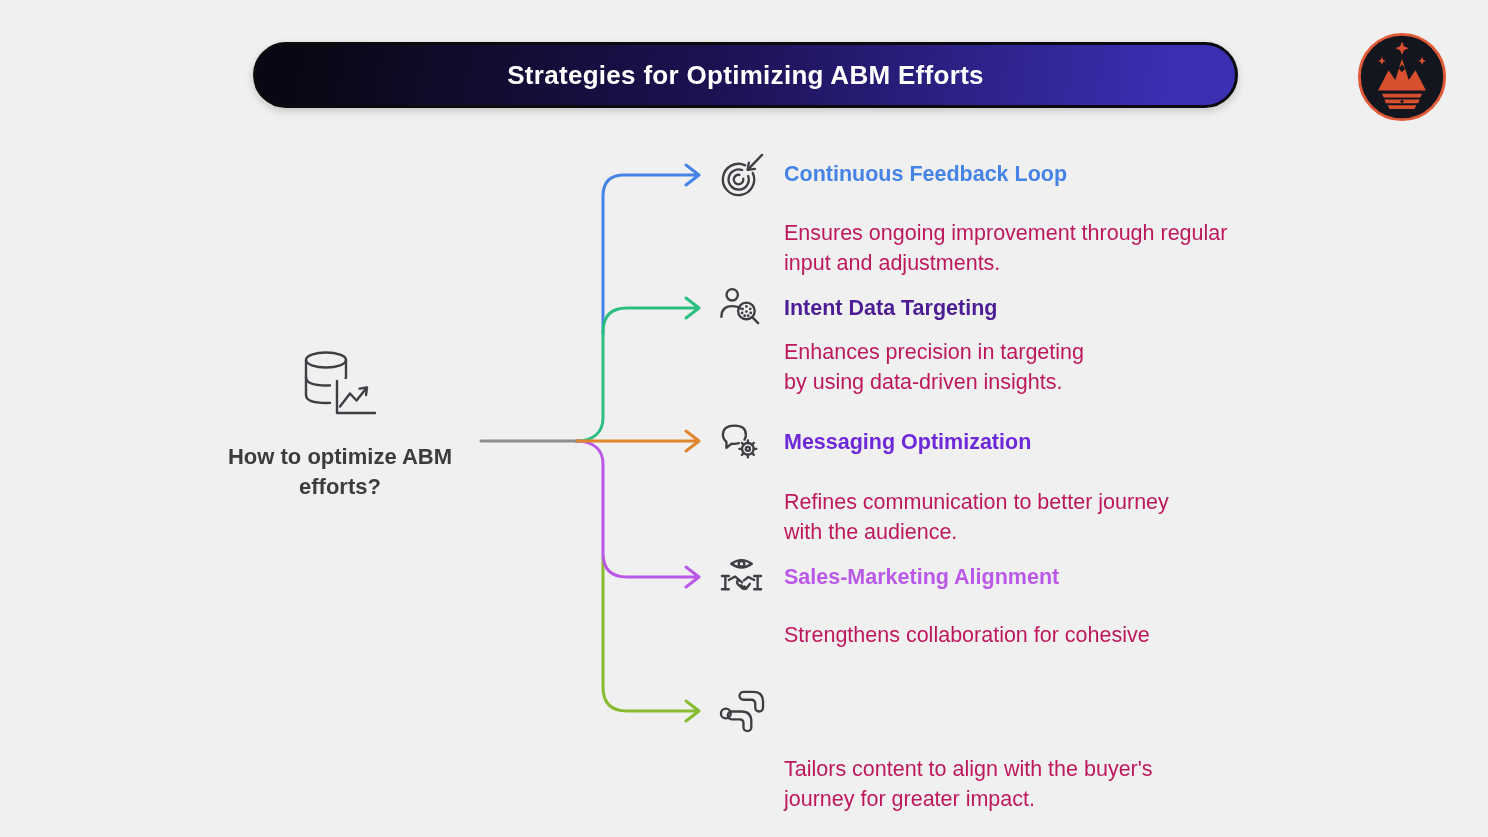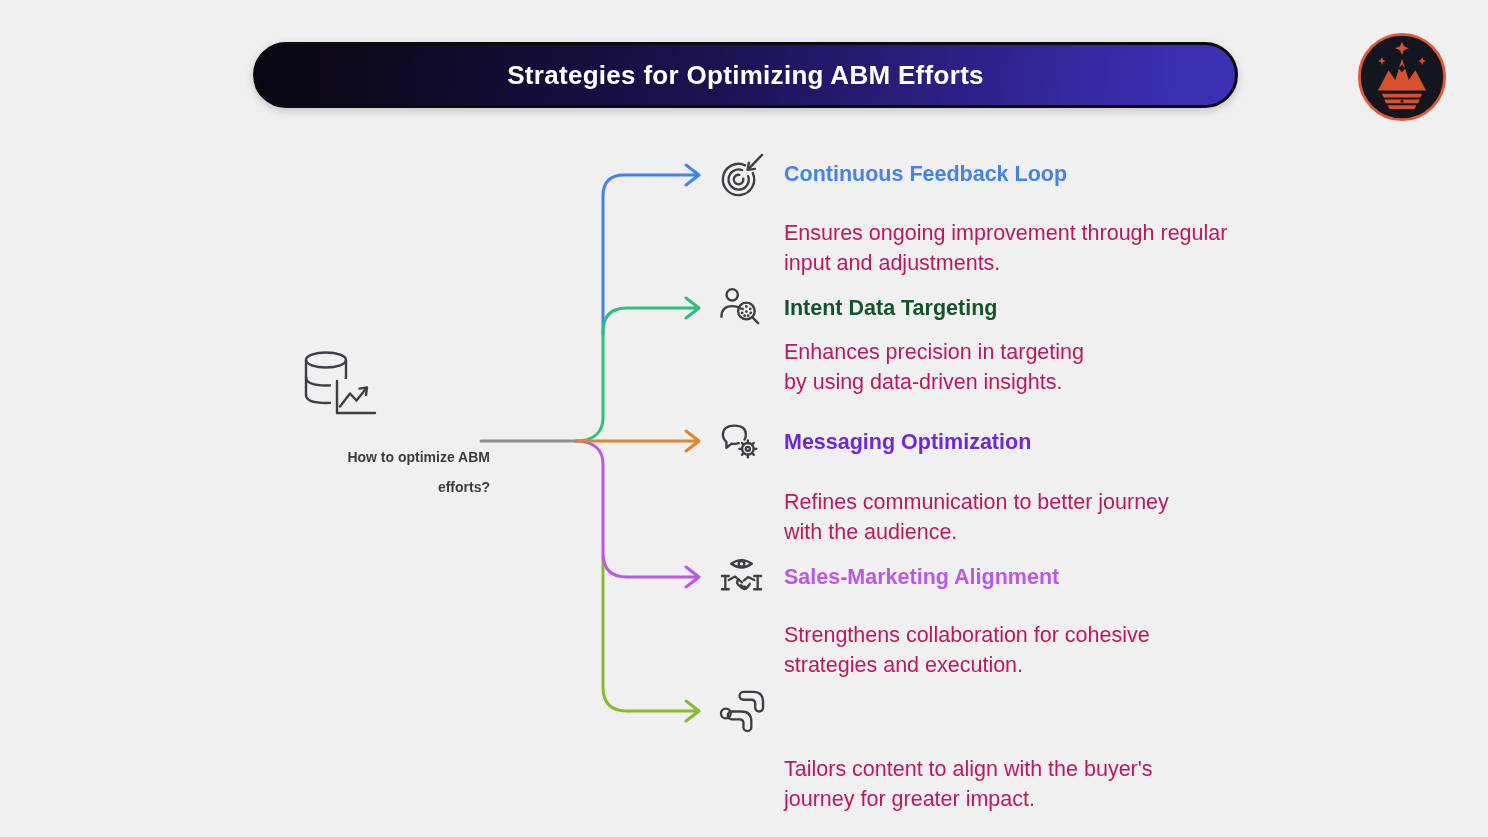--- a/index.html
+++ b/index.html
@@ -14,22 +14,22 @@
           background:linear-gradient(97deg,var(--banner-left,#0a0714) 5%,#1c1254 48%,var(--banner-right,#3b2fb4) 94%);
           box-shadow:0 3px 8px rgba(0,0,0,.18);}
   .banner-title{color:#ffffff;font-size:26px;font-weight:700;letter-spacing:.3px;}
 
   .logo{position:absolute;left:1356px;top:31px;width:92px;height:92px;}
   .logo .ring{fill:var(--logo-bg,#14161f);stroke:var(--ring,#e05a38);stroke-width:3;}
   .logo .crown{fill:var(--crown,#d8502e);}
   .logo .cut{fill:var(--logo-bg,#14161f);}
 
   .root-icon{position:absolute;left:296px;top:346px;width:84px;height:84px;}
-  .root-label{position:absolute;left:190px;top:442px;width:300px;text-align:right;
-              font-size:14px;font-weight:700;color:#3c3c3c;line-height:30px;}
+  .root-label{position:absolute;left:190px;top:442px;width:300px;text-align:center;
+              font-size:22px;font-weight:700;color:#3c3c3c;line-height:30px;}
 
   .b-icon{position:absolute;left:718px;width:47px;height:47px;}
   .b-title{position:absolute;left:784px;font-size:21.5px;font-weight:700;line-height:28px;white-space:nowrap;}
   .b-desc{position:absolute;left:784px;font-size:21.5px;color:#be185d;line-height:30px;white-space:nowrap;}
 
   .icon-stroke{stroke:#3e3e44;stroke-width:2.4;fill:none;stroke-linecap:round;stroke-linejoin:round;}
   .icon-fill{fill:#3e3e44;stroke:none;}
   .occluder{fill:#f0f0f0;stroke:none;}
 </style>
 </head>
@@ -119,21 +119,21 @@
         <circle cx="25.1" cy="24.4" r="1.4"></circle>
         <circle cx="32.9" cy="24.4" r="1.4"></circle>
         <circle cx="24.6" cy="28.5" r="1.4"></circle>
         <circle cx="33.4" cy="28.5" r="1.4"></circle>
         <circle cx="27.2" cy="31.3" r="1.4"></circle>
         <circle cx="30.8" cy="31.3" r="1.4"></circle>
         <circle cx="29" cy="27.1" r="1.4"></circle>
       </g>
     </svg>
   </div>
-  <div class="b-title" style="top: 294px; color: #14532d;">Intent Data Targeting</div>
+  <div class="b-title" style="top: 294px; color: #4c1d95;">Intent Data Targeting</div>
   <div class="b-desc" style="top:337px">
     <div>Enhances precision in targeting</div>
     <div>by using data-driven insights.</div>
   </div>
 
   <div class="b-icon" style="top:419px">
     <svg viewBox="0 0 48 48" width="47" height="47">
         <g class="icon-stroke">
       <path d="M 21.2 24.7 Q 19.2 25.4 17 25.4 Q 15.4 25.4 14 25.1 L 8.6 29.4 L 8.6 23.3 Q 5 20.4 5 15.9 Q 5 6.7 17 6.7 Q 28.5 6.7 28.5 16 Q 28.5 18.8 27 21"></path>
       <circle cx="30.5" cy="30.5" r="6"></circle>
@@ -166,21 +166,20 @@
       <path d="M 37 26.5 L 31 23.5 L 26.5 27"></path>
       <path d="M 20.5 26.5 Q 18.5 29 20.5 31.2 L 25 35 Q 27.8 36.8 30 34 L 32.5 30.5"></path>
       <path d="M 23.5 31.8 L 26 33.8"></path>
       <path d="M 27 33.2 L 29 34.8"></path>
     </g>
       </svg>
   </div>
   <div class="b-title" style="top: 563px; color: rgb(186, 88, 232);">Sales-Marketing Alignment</div>
   <div class="b-desc" style="top:620px">
     <div>Strengthens collaboration for cohesive</div>
-    <div>strategies and execution.</div>
   </div>
 
   <div class="b-icon" style="top:688px">
     <svg viewBox="0 0 48 48" width="47" height="47">
         <g class="icon-stroke">
       <circle cx="8" cy="26" r="5"></circle>
       <path d="M 26 4 L 36 4 Q 46 4 46 14 L 46 20 A 4 4 0 0 1 38 20 L 38 16 Q 38 12 34 12 L 26 12 A 4 4 0 0 1 26 4 Z"></path>
       <path d="M 14 24 L 24 24 Q 34 24 34 34 L 34 40 A 4 4 0 0 1 26 40 L 26 36 Q 26 32 22 32 L 14 32 A 4 4 0 0 1 14 24 Z"></path>
     </g>
       </svg>

